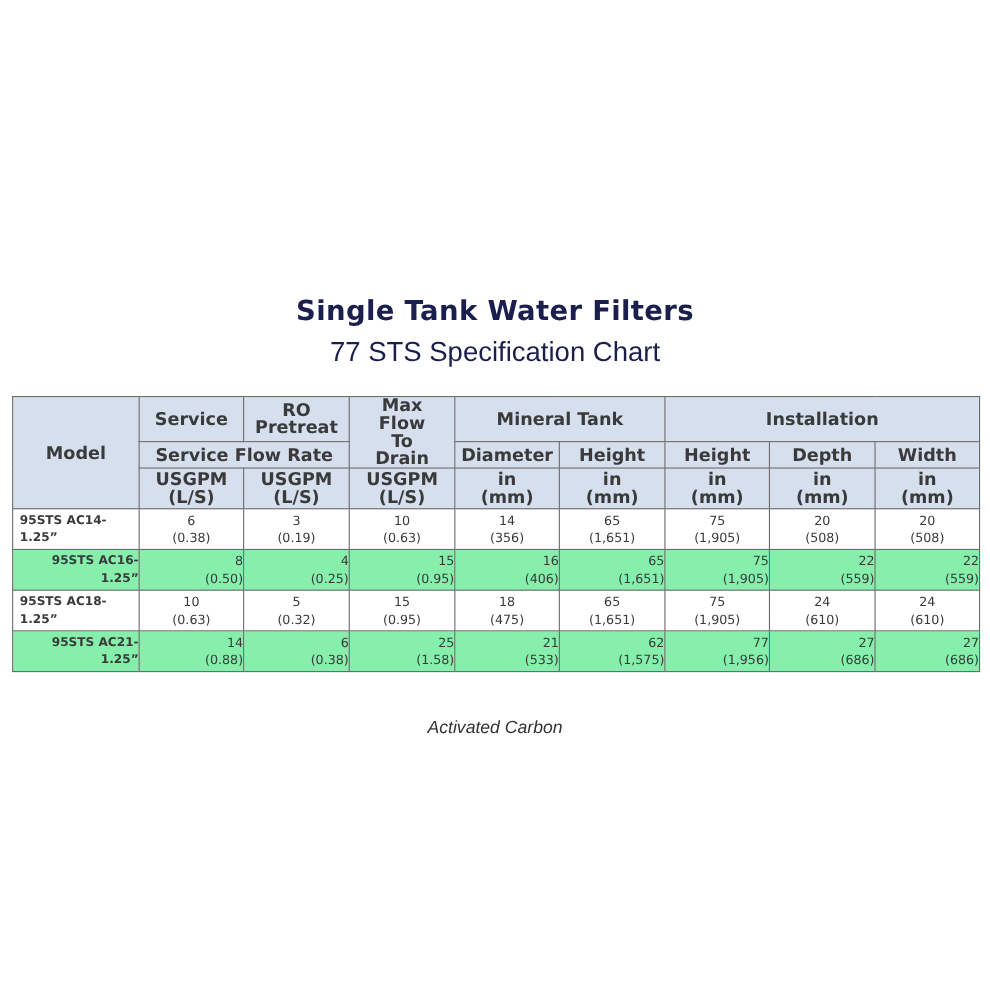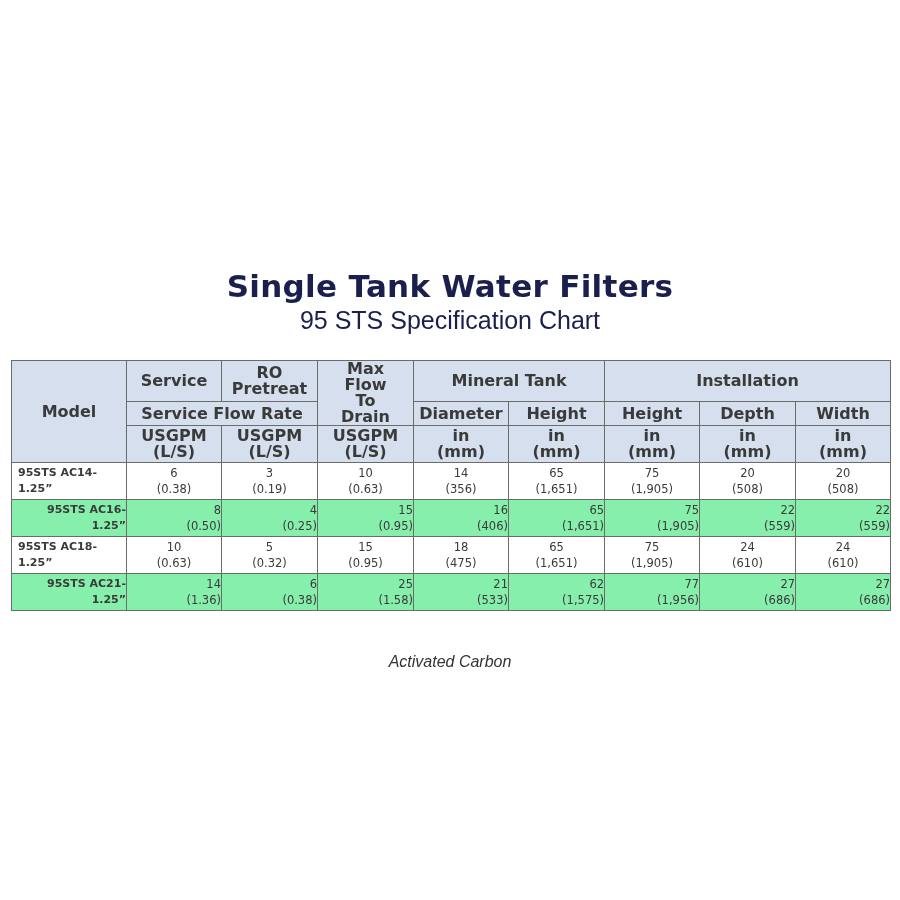--- a/index.html
+++ b/index.html
@@ -1,36 +1,36 @@
 <!DOCTYPE html>
 <html><head>
 <meta charset="utf-8">
 <style>
   html, body { margin:0; padding:0; background:#ffffff; }
   body { width:900px; height:900px; position:relative; overflow:hidden; font-family:"Liberation Sans", sans-serif; }
-  .title { position:absolute; left:0; width:900px; top:268px; text-align:center; font-family:"DejaVu Sans", sans-serif; font-weight:bold; font-size:31px; color:#1a1f4e; letter-spacing:0.3px; }
+  .title { position:absolute; left:0; width:900px; top:268px; text-align:center; font-family:"DejaVu Sans", sans-serif; font-weight:bold; font-size:25px; color:#1a1f4e; letter-spacing:0.3px; }
   .subtitle { position:absolute; left:0; width:900px; top:306px; text-align:center; font-family:"Liberation Sans", sans-serif; font-size:25px; color:#1a1f4e; }
   table.spec { position:absolute; left:11px; top:360px; width:879px; border-collapse:collapse; table-layout:fixed; font-family:"DejaVu Sans", sans-serif; color:#3a3a3a; }
   table.spec td, table.spec th { border:1.5px solid #6b6b6b; text-align:center; padding:0; font-size:16px; line-height:16px; }
   table.spec th { background:#d6dfee; font-weight:bold; color:#3a3a3a; }
   tr.h1 th { height:37px; }
   tr.h2 th { height:21px; }
   tr.h3 th { height:36px; }
   tr.data td { height:36px; font-size:11.5px; }
   tr.data td.model { font-weight:bold; text-align:left; padding-left:6px; font-size:11px; }
   tr.data.odd td { background:#ffffff; }
   tr.data.even td { background:#86efac;text-align:right; }
   .val { display:block; }
   .caption { position:absolute; left:0; width:900px; top:614px; text-align:center; font-family:"Liberation Sans", sans-serif; font-style:italic; font-size:16px; color:#333333;margin-top:39px; }
 </style>
 </head>
 <body>
 
 <div class="title">Single Tank Water Filters</div>
-<div class="subtitle">95 STS Specification Chart</div>
+<div class="subtitle">77 STS Specification Chart</div>
 
 <table class="spec">
   <colgroup>
     <col style="width:115px">
       <col style="width:95px">
       <col style="width:96px">
       <col style="width:96px">
     <col style="width:95px">
       <col style="width:96px">
       <col style="width:95px">
@@ -191,21 +191,21 @@
         </td>
     <td>
           <span class="val">24</span>
           <span class="val">(610)</span>
         </td>
   </tr>
   <tr class="data even">
     <td class="model">95STS AC21-1.25”</td>
     <td>
           <span class="val">14</span>
-          <span class="val">(1.36)</span>
+          <span class="val">(0.88)</span>
         </td>
     <td>
           <span class="val">6</span>
           <span class="val">(0.38)</span>
         </td>
     <td>
           <span class="val">25</span>
           <span class="val">(1.58)</span>
         </td>
     <td>

